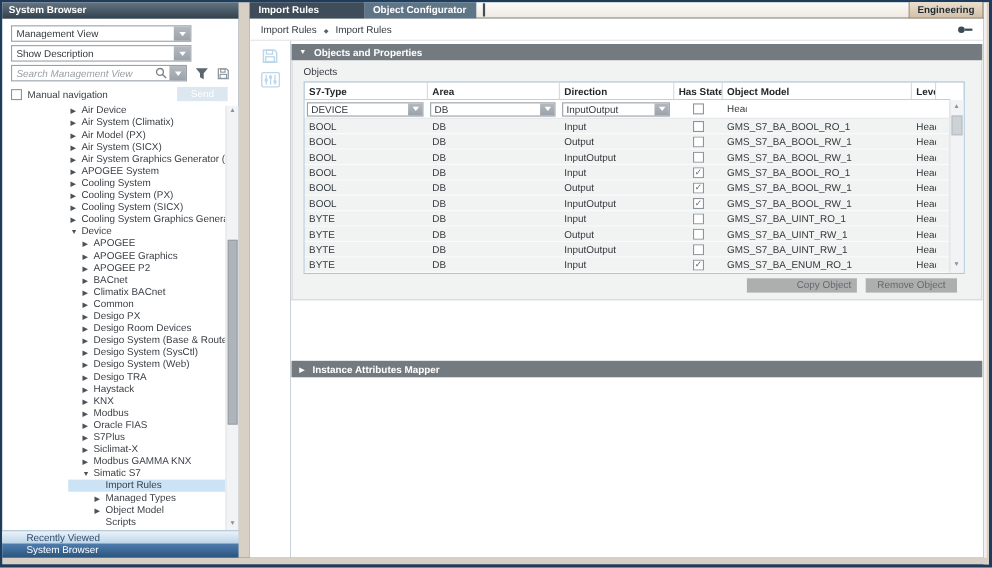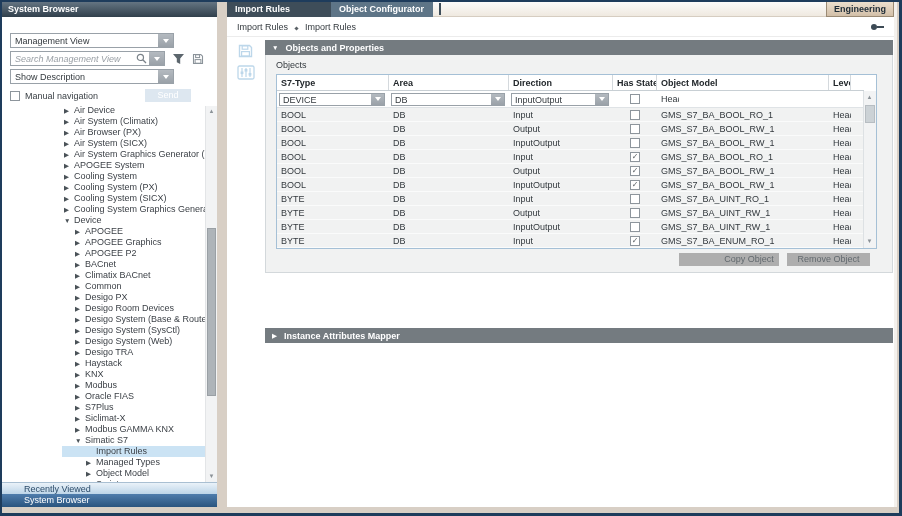--- a/index.html
+++ b/index.html
@@ -11,21 +11,21 @@
   }
   .abs { position:absolute; }
 
   
   #frame-beige-bottom { left:2px; top:507px; width:897px; height:6px; background:#d8cfc5; }
   #frame-beige-right  { left:894px; top:2px; width:5px; height:511px; background:#f4f1ed; border-right:2px solid #d8cfc5; }
 
   
   #left-panel { left:2px; top:2px; width:215px; height:505px; background:#fff; display:flex; flex-direction:column; }
   #lp-titlebar { height:15px; background:linear-gradient(#647482,#31404c); color:#fff; font-weight:bold; padding:2px 6px; flex:0 0 auto; }
-  #lp-controls { padding:6px 24px 4px 8px; flex:0 0 auto;margin-top:10px; }
+  #lp-controls { padding:6px 8px 4px 8px; flex:0 0 auto; }
   .combo { display:flex; height:15px; border:1px solid #99a1a8; background:#fff; width:164px; }
   .combo .val { flex:1; padding:2px 4px; overflow:hidden; white-space:nowrap; }
   .combo-btn { width:15px; background:linear-gradient(#b4bac0,#9aa1a8); display:flex; align-items:center; justify-content:center; flex:0 0 auto; }
   .arr-dn { width:0; height:0; border-left:3px solid transparent; border-right:3px solid transparent; border-top:4px solid #fff; }
   .ctl-row { display:flex; align-items:center; margin-bottom:3px; }
   #search-field { display:flex; height:15px; border:1px solid #99a1a8; background:#fff; width:164px; align-items:center; }
   #search-field input { flex:1; border:0; outline:none; font:italic 9px "Liberation Sans", sans-serif; color:#9aa0a6; padding:0 4px; min-width:0; background:transparent; }
   #search-field input::placeholder { color:#9aa0a6; font-style:italic; }
   .side-icon { margin-left:7px; display:flex; align-items:center; }
   #nav-row { margin-top:5px; display:flex; align-items:center; }
@@ -115,20 +115,28 @@
   <div id="lp-controls">
     <div class="ctl-row">
       <div class="combo">
         <span class="val">Management View</span>
         <span class="combo-btn">
             <span class="arr-dn"></span>
           </span>
       </div>
     </div>
     <div class="ctl-row">
+      <div class="combo">
+        <span class="val">Show Description</span>
+        <span class="combo-btn">
+            <span class="arr-dn"></span>
+          </span>
+      </div>
+    </div>
+    <div class="ctl-row">
       <div id="search-field">
         <input type="text" placeholder="Search Management View" style="">
         <span class="side-icon" style="margin:0 2px 0 0;">
           <svg width="11" height="11" viewBox="0 0 11 11">
               <circle cx="4.4" cy="4.4" r="3.1" fill="none" stroke="#7b838a" stroke-width="1.2"></circle>
               <line x1="6.8" y1="6.8" x2="10" y2="10" stroke="#7b838a" stroke-width="1.3"></line>
             </svg>
         </span>
         <span class="combo-btn" style="height:13px;">
             <span class="arr-dn"></span>
@@ -140,39 +148,31 @@
           </svg>
       </span>
       <span class="side-icon">
         <svg width="12" height="12" viewBox="0 0 12 12">
             <path d="M1.5 1.5 H8.8 L10.5 3.2 V10.5 H1.5 Z" fill="none" stroke="#8b939a" stroke-width="1.1"></path>
             <rect x="3.6" y="1.8" width="4" height="2.8" fill="none" stroke="#8b939a" stroke-width="1"></rect>
             <rect x="3.1" y="6.6" width="5.8" height="3.6" fill="none" stroke="#8b939a" stroke-width="1"></rect>
           </svg>
       </span>
     </div>
-    <div class="ctl-row">
-      <div class="combo">
-        <span class="val">Show Description</span>
-        <span class="combo-btn">
-            <span class="arr-dn"></span>
-          </span>
-      </div>
-    </div>
     <div id="nav-row">
       <span class="cb"></span>
       <span id="manual-label">Manual navigation</span>
       <span id="send-btn">Send</span>
     </div>
   </div>
 
   <div id="tree-wrap">
     <div class="tree-row" style="padding-left: 2px; margin-top: -5px;"><span class="tree-arrow">▶</span><span class="tree-label">Air Device</span></div>
       <div class="tree-row" style="padding-left: 2px;"><span class="tree-arrow">▶</span><span class="tree-label">Air System (Climatix)</span></div>
-      <div class="tree-row" style="padding-left: 2px;"><span class="tree-arrow">▶</span><span class="tree-label">Air Browser (PX)</span></div>
+      <div class="tree-row" style="padding-left: 2px;"><span class="tree-arrow">▶</span><span class="tree-label">Air Model (PX)</span></div>
       <div class="tree-row" style="padding-left: 2px;"><span class="tree-arrow">▶</span><span class="tree-label">Air System (SICX)</span></div>
       <div class="tree-row" style="padding-left: 2px;"><span class="tree-arrow">▶</span><span class="tree-label">Air System Graphics Generator (PX)</span></div>
       <div class="tree-row" style="padding-left: 2px;"><span class="tree-arrow">▶</span><span class="tree-label">APOGEE System</span></div>
       <div class="tree-row" style="padding-left: 2px;"><span class="tree-arrow">▶</span><span class="tree-label">Cooling System</span></div>
       <div class="tree-row" style="padding-left: 2px;"><span class="tree-arrow">▶</span><span class="tree-label">Cooling System (PX)</span></div>
       <div class="tree-row" style="padding-left: 2px;"><span class="tree-arrow">▶</span><span class="tree-label">Cooling System (SICX)</span></div>
       <div class="tree-row" style="padding-left: 2px;"><span class="tree-arrow">▶</span><span class="tree-label">Cooling System Graphics Generator (PX)</span></div>
       <div class="tree-row" style="padding-left: 2px;"><span class="tree-arrow">▼</span><span class="tree-label">Device</span></div>
       <div class="tree-row" style="padding-left: 13px;"><span class="tree-arrow">▶</span><span class="tree-label">APOGEE</span></div>
       <div class="tree-row" style="padding-left: 13px;"><span class="tree-arrow">▶</span><span class="tree-label">APOGEE Graphics</span></div>

